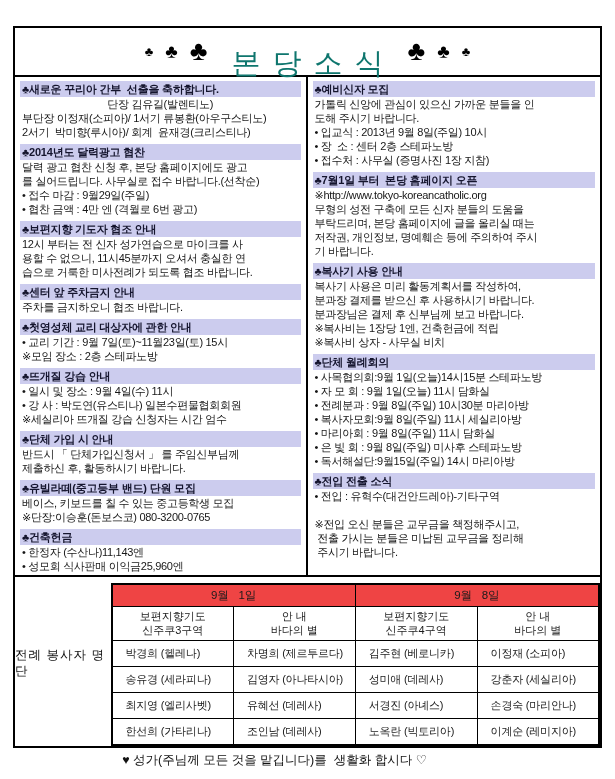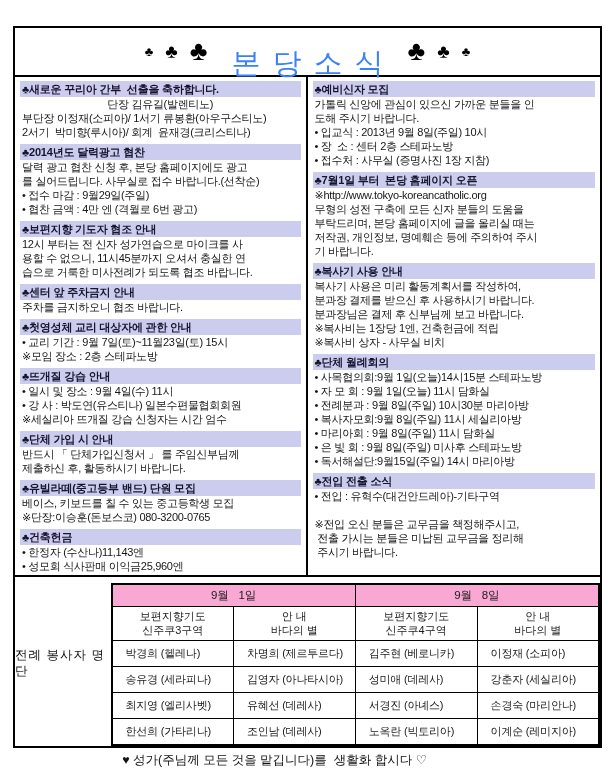--- a/index.html
+++ b/index.html
@@ -10,21 +10,21 @@
   .sheet{
     position:absolute;left:13px;top:26px;width:589px;height:722px;
     border:2px solid #000;box-sizing:border-box;display:flex;flex-direction:column;background:#fff;
   }
   .title-row{
     height:47px;flex:0 0 47px;border-bottom:2px solid #000;
     display:flex;align-items:center;justify-content:center;gap:12px;
   }
   .title-text{
     font-family:"Liberation Serif","DejaVu Serif",serif;
-    font-size:29px;letter-spacing:12px;padding-left:12px;color:#3b82f6;margin-top:24px;
+    font-size:29px;letter-spacing:12px;padding-left:12px;color:#0f766e;margin-top:24px;
   }
   .club{color:#000;line-height:1;}
   .club.s{font-size:13px;}
   .club.m{font-size:19px;}
   .club.l{font-size:27px;}
   .columns{flex:0 0 498px;display:flex;border-bottom:2px solid #000;overflow:hidden;}
   .col{width:50%;box-sizing:border-box;padding:4px 5px 0 5px;overflow:hidden;}
   .col.left{border-right:2px solid #000;}
   .section{margin-bottom:5px;}
   .section-heading{
@@ -34,21 +34,21 @@
   .line{
     font-size:11px;line-height:14px;letter-spacing:-0.3px;color:#161616;
     padding-left:2px;white-space:pre;overflow:hidden;
   }
   .line.center{text-align:center;padding-left:0;}
   .line.amount-row{display:flex;padding-right:16px;white-space:pre;}
   .roster{flex:1;display:flex;align-items:center;padding-top:3px;}
   .roster-caption{font-size:12.5px;letter-spacing:1px;color:#111;line-height:16px;}
   table.roster-table{border-collapse:collapse;width:530px;margin-top:3px;border:2px solid #000;table-layout:fixed;}
   table.roster-table th,table.roster-table td{border:1.5px solid #000;font-weight:normal;}
-  tr.dates th{height:19px;background:#f9a8d4;font-size:11.5px;white-space:pre;}
+  tr.dates th{height:19px;background:#ef4444;font-size:11.5px;white-space:pre;}
   tr.heads th{height:31px;font-size:11px;line-height:13.5px;white-space:pre;}
   tbody td{height:23px;font-size:11px;letter-spacing:-0.2px;padding-left:13px;white-space:pre;}
   .footer-note{
     position:absolute;left:0;top:752px;width:549px;text-align:center;
     font-size:12.5px;color:#111;white-space:pre;
   }
 </style>
 </head>
 <body>
 

